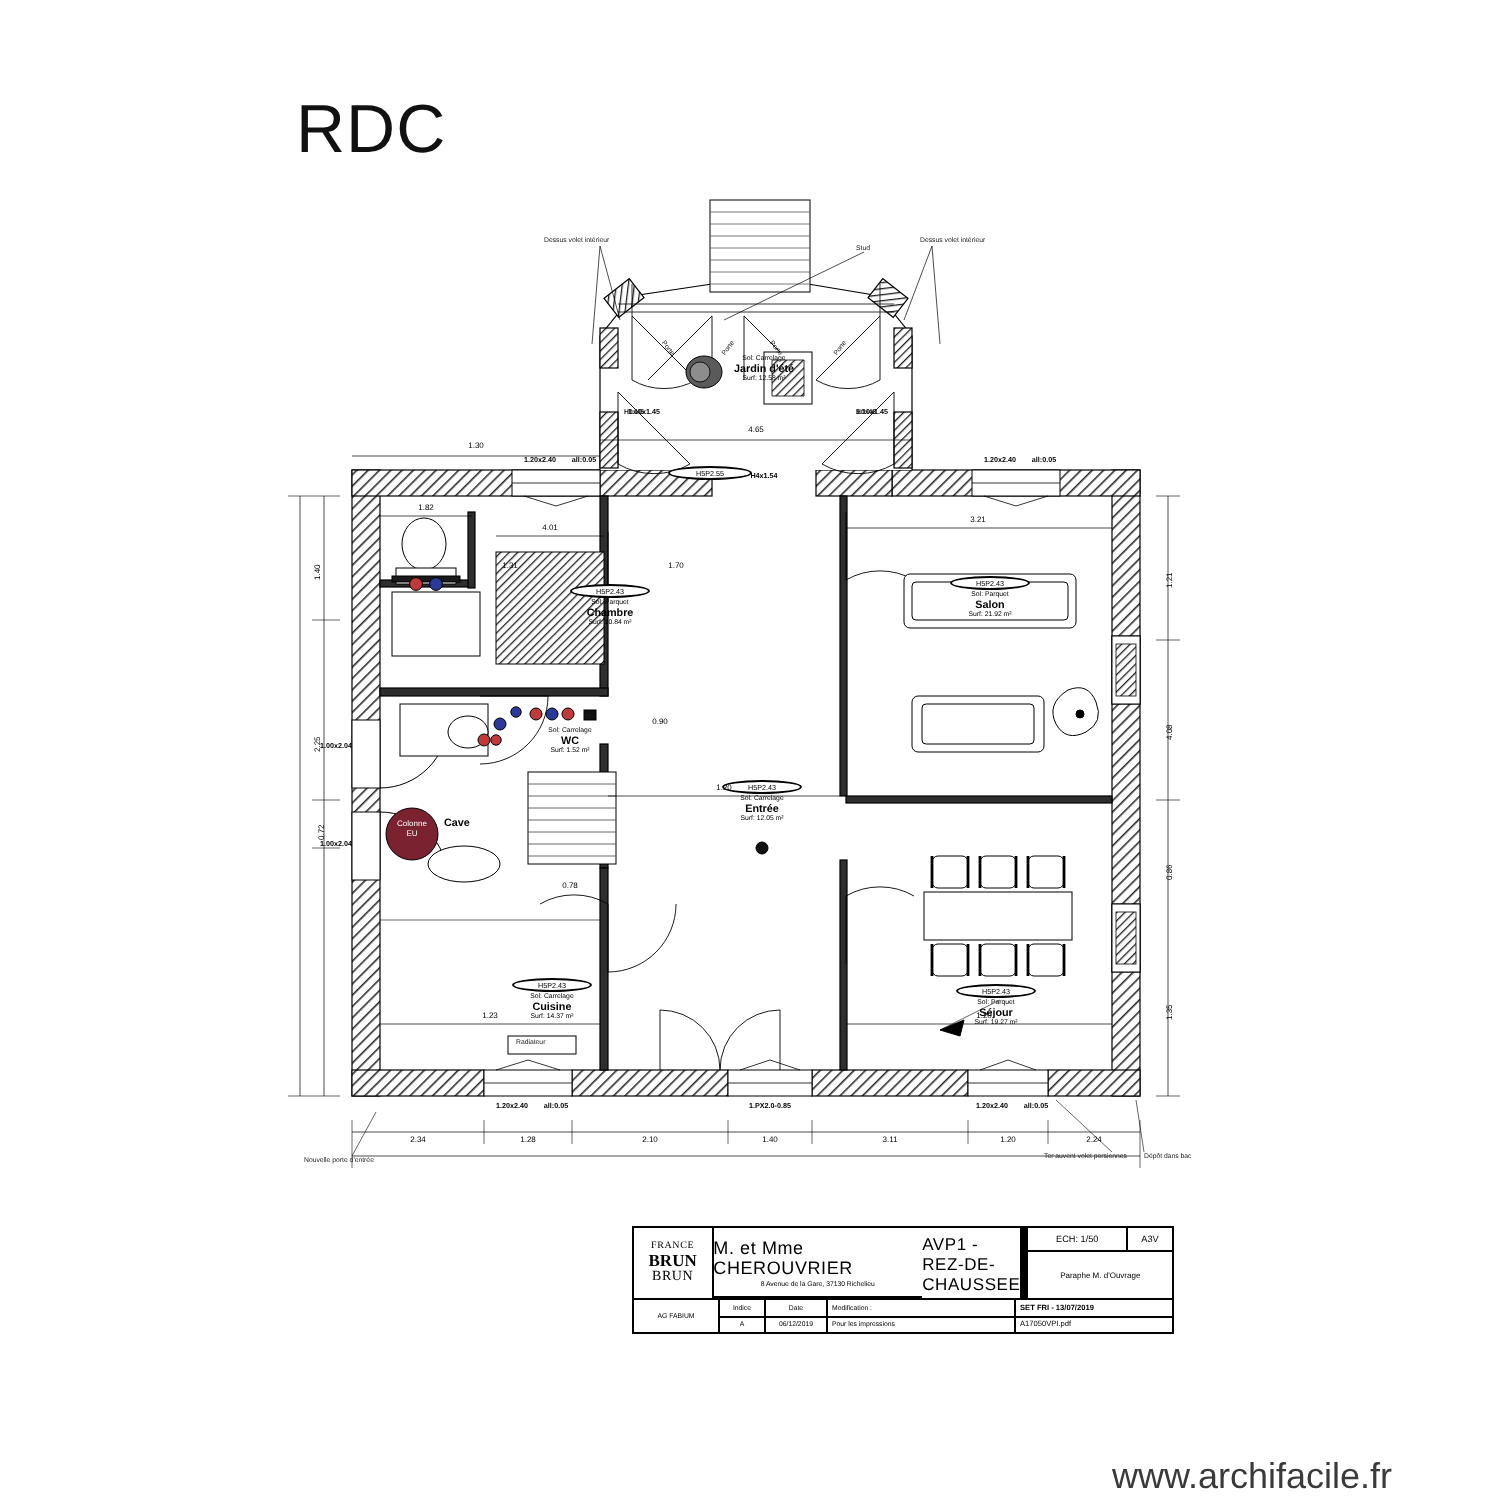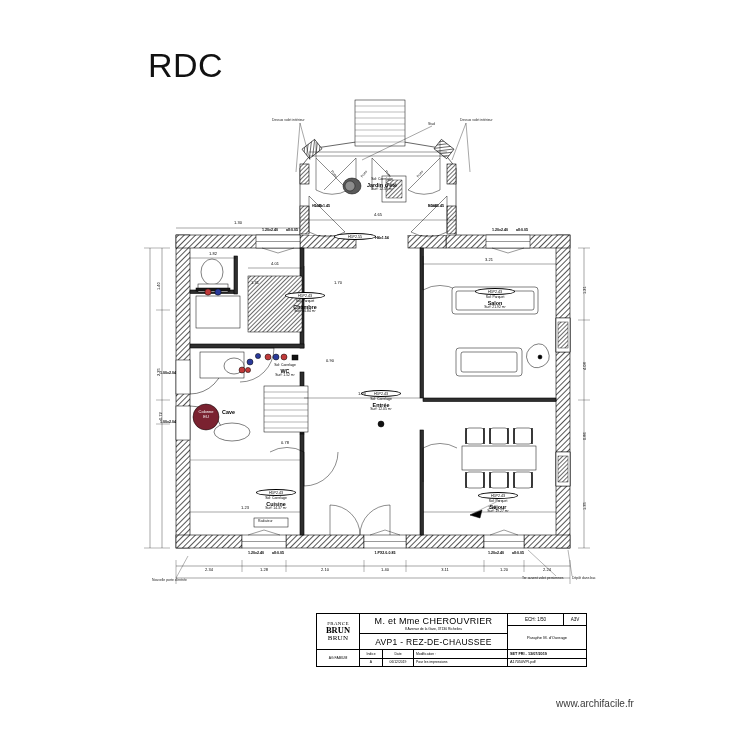--- a/index.html
+++ b/index.html
@@ -4,21 +4,21 @@
 <style>
   html,body{margin:0;padding:0;background:#ffffff;}
   body{width:750px;height:750px;position:relative;overflow:hidden;
        font-family:"Liberation Sans",sans-serif;color:#000;}
 
   
   #sheet-title{position:absolute;left:148px;top:46px;font-size:34px;font-weight:400;
                letter-spacing:.5px;color:#111;}
 
   
-  #watermark{position:absolute;left:556px;top:698px;font-size:10px;color:#3a3a3a;}
+  #watermark{position:absolute;left:556px;top:728px;font-size:18px;color:#3a3a3a;}
 
   
   #plan{position:absolute;left:0;top:0;width:750px;height:750px;}
 
   
   .lbl{position:absolute;font-size:4px;line-height:1.15;color:#000;white-space:nowrap;}
   .lbl.c{transform:translateX(-50%);text-align:center;}
   .room-name{font-weight:bold;font-size:5.4px;}
   .room-sub{font-size:3.4px;}
   .room-area{font-size:3.4px;}
@@ -34,21 +34,21 @@
   
   #title-block{position:absolute;left:316px;top:613px;width:271px;height:54px;
                border:1px solid #000;background:#fff;box-sizing:border-box;
                display:flex;flex-direction:column;}
   #tb-upper{display:flex;flex:1 1 auto;border-bottom:1px solid #000;}
   #tb-logo{width:42px;border-right:1px solid #000;display:flex;flex-direction:column;
            align-items:center;justify-content:center;line-height:1.05;}
   #tb-logo .l1{font-size:5px;font-family:"Liberation Serif",serif;letter-spacing:.3px;}
   #tb-logo .l2{font-size:8.5px;font-weight:bold;font-family:"Liberation Serif",serif;}
   #tb-logo .l3{font-size:7px;font-family:"Liberation Serif",serif;letter-spacing:.3px;}
-  #tb-center{flex:1 1 auto;display:flex;flex-direction:column;border-right:1px solid #000000;}
+  #tb-center{flex:1 1 auto;display:flex;flex-direction:row;border-right:4px solid #000000;}
   #tb-client{flex:1 1 auto;display:flex;flex-direction:column;align-items:center;
              justify-content:center;border-bottom:1px solid #000;padding:1px 0;}
   #tb-client .cl{font-size:9px;letter-spacing:.3px;}
   #tb-client .ad{font-size:3.4px;margin-top:1px;}
   #tb-phase{flex:0 0 15px;display:flex;align-items:center;justify-content:center;}
   #tb-phase .ph{font-size:8.5px;letter-spacing:.3px;}
   #tb-right{width:78px;display:flex;flex-direction:column;}
   #tb-scale-row{display:flex;flex:0 0 11px;border-bottom:1px solid #000;}
   #tb-scale{flex:1 1 auto;border-right:1px solid #000;display:flex;align-items:center;
             justify-content:center;font-size:4.6px;}

